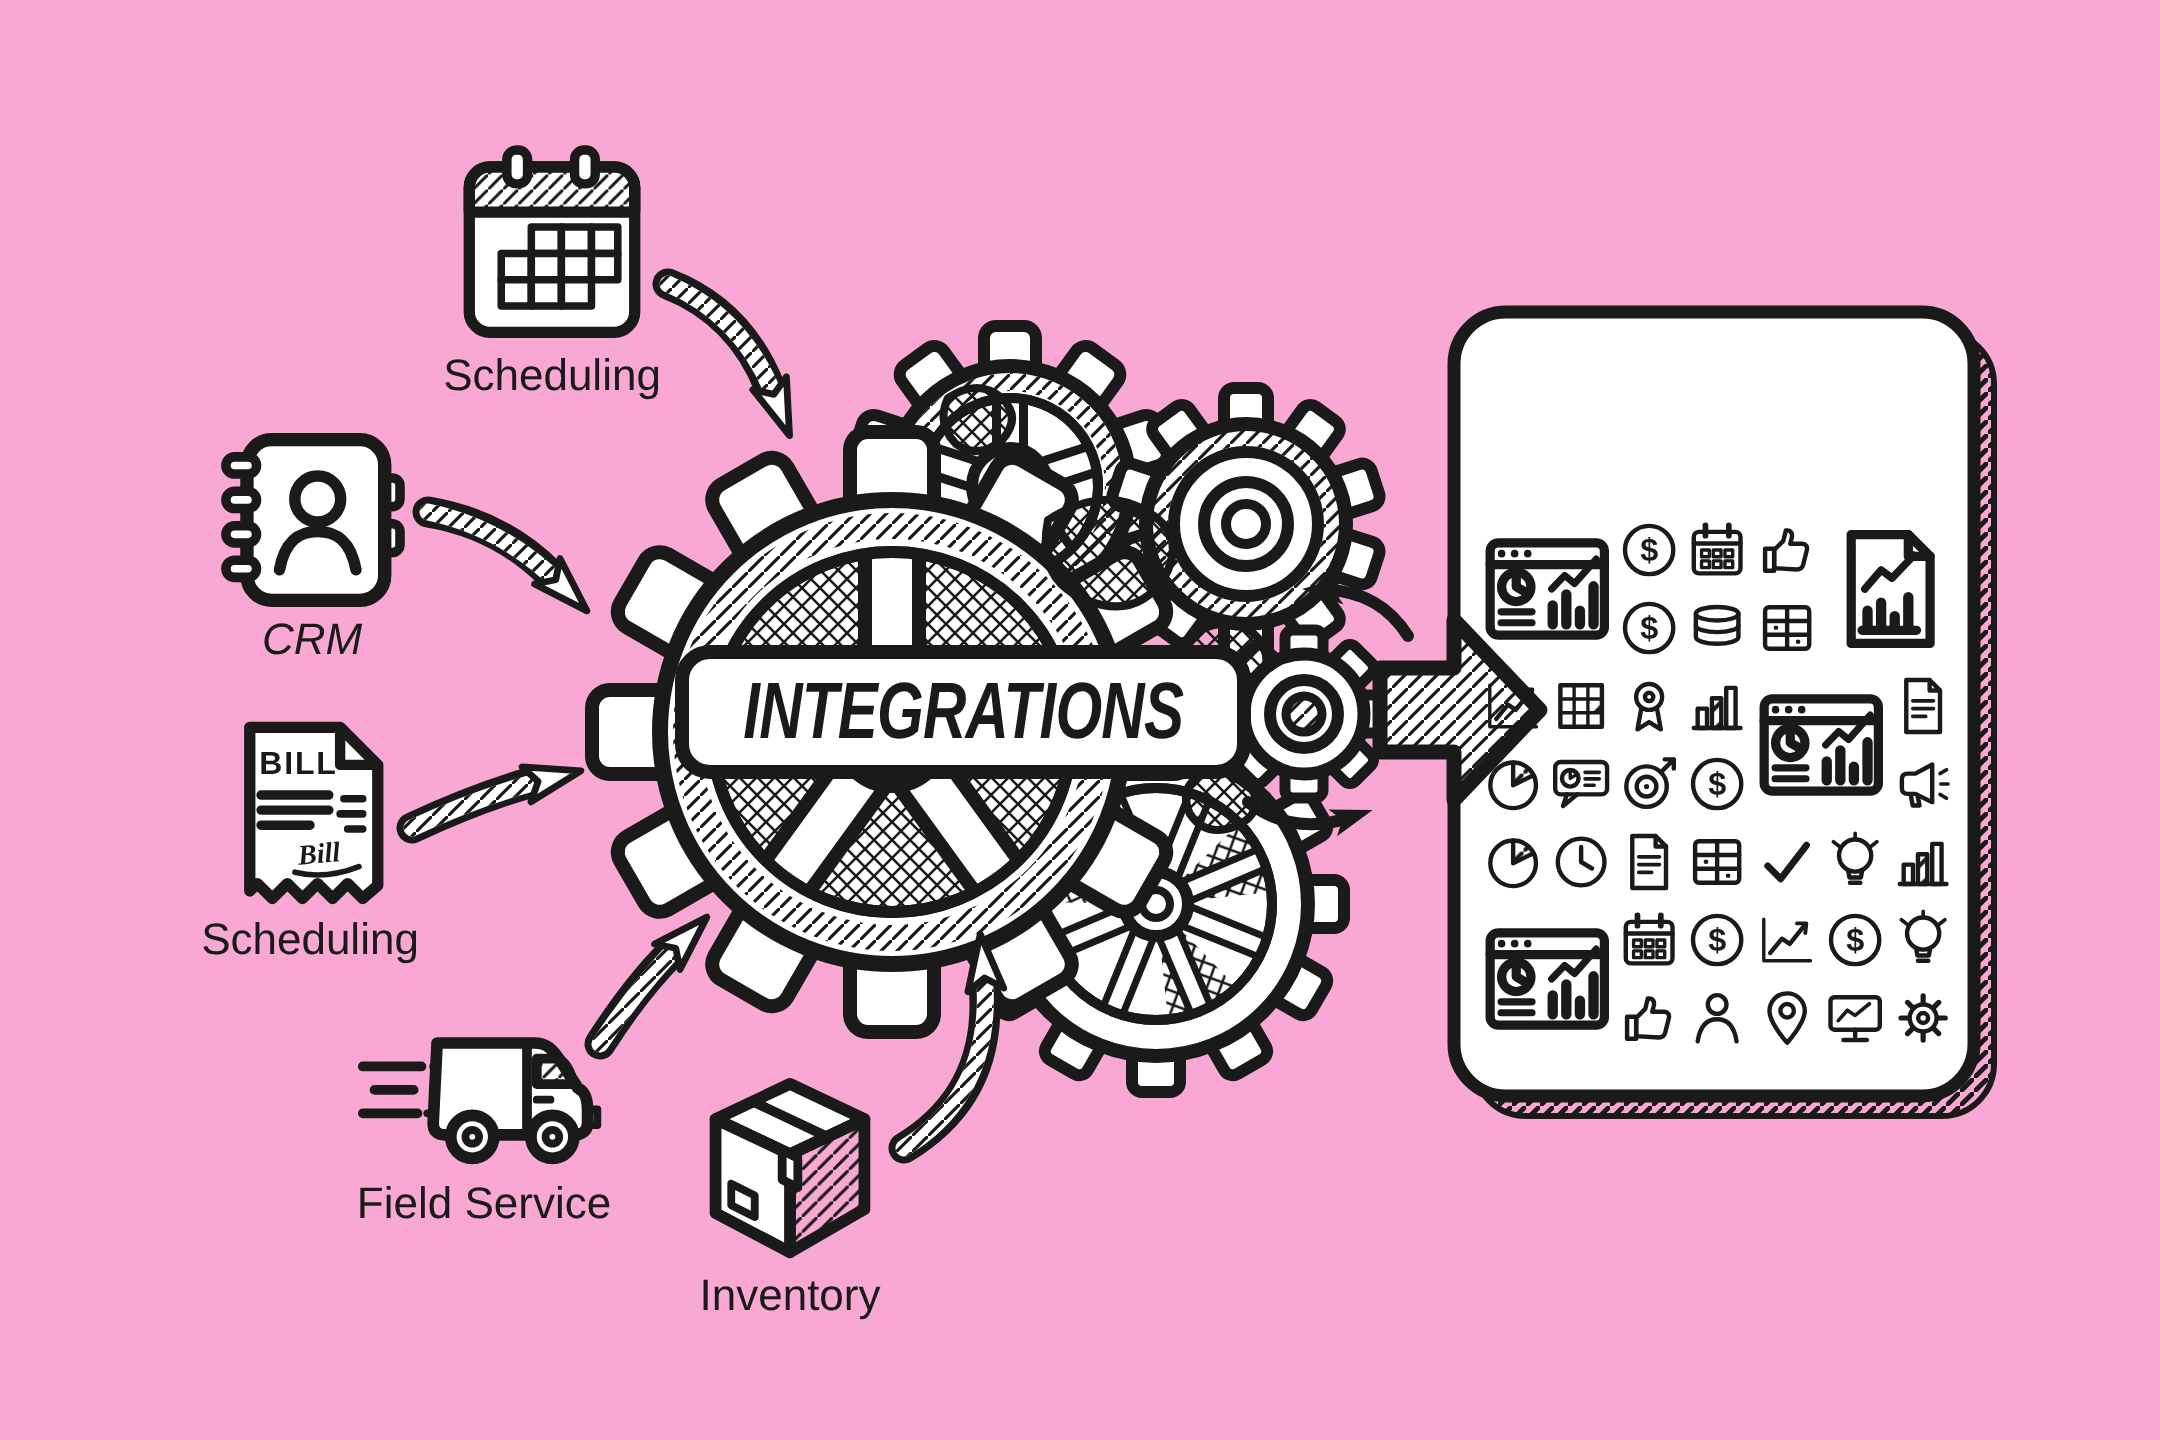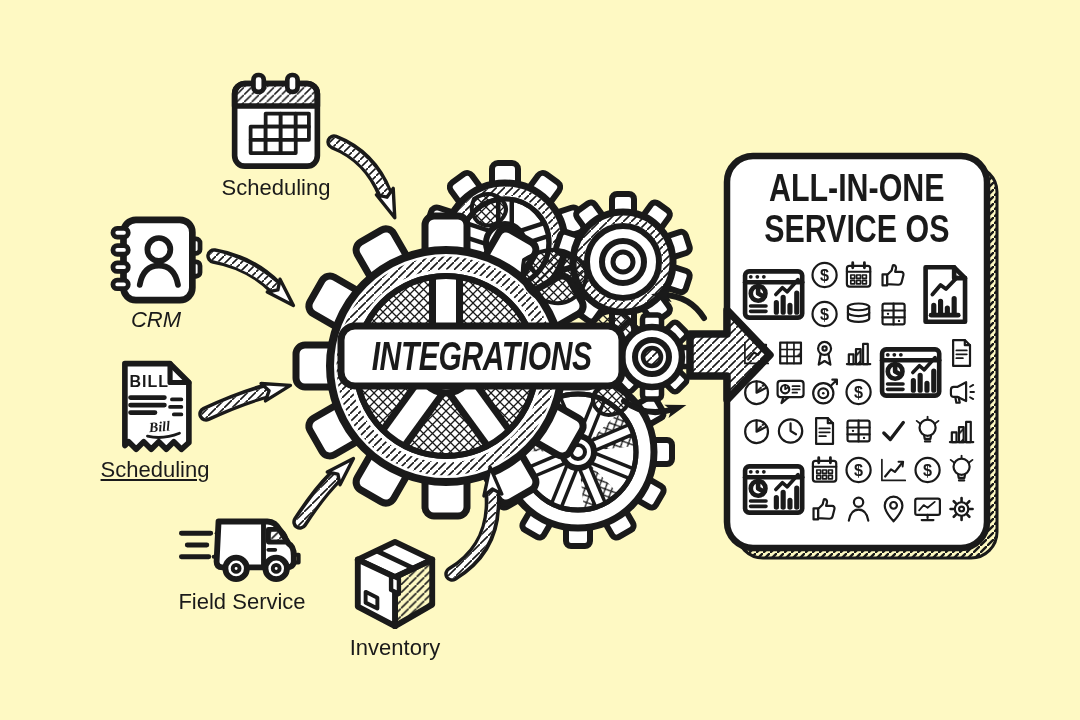--- a/index.html
+++ b/index.html
@@ -1,16 +1,16 @@
 <!DOCTYPE html>
 <html><head>
 <meta charset="utf-8">
 <style>
   html,body{margin:0;padding:0;background:#e8e8e8;}
-  .stage{position:relative;width:1080px;height:720px;background:#fef9c3;overflow:hidden;
+  .stage{position:relative;width:1080px;height:720px;background:#f9a8d4;overflow:hidden;
          font-family:"Liberation Sans",sans-serif;color:#1a1a1a;margin:0 auto;}
   .scene{position:absolute;left:0;top:0;width:1080px;height:720px;}
   
   .src{position:absolute;text-align:center;}
   .src svg{display:block;margin:0 auto;}
   .src-label{font-size:22px;line-height:26px;margin-top:3px;color:#1a1a1a;white-space:nowrap;}
   
   .banner-text{position:absolute;left:341px;top:326px;width:281px;height:60px;
                display:flex;align-items:center;justify-content:center;font-style:italic;}
   .banner-text span{font-weight:bold;font-size:40px;letter-spacing:-.5px;
@@ -456,21 +456,21 @@
     <rect x="5" y="13" width="16" height="9" rx="4.5" fill="#fff" stroke-width="5"></rect>
     <rect x="5" y="31" width="16" height="9" rx="4.5" fill="#fff" stroke-width="5"></rect>
     <rect x="5" y="49" width="16" height="9" rx="4.5" fill="#fff" stroke-width="5"></rect>
     <rect x="5" y="67" width="16" height="9" rx="4.5" fill="#fff" stroke-width="5"></rect>
     <circle cx="53" cy="35" r="12" stroke-width="6"></circle>
     <path d="M33 72 C36 56 44 52 53 52 C62 52 70 56 73 72" stroke-width="6"></path>
   </svg>
   <div class="src-label">CRM</div>
 </div>
 
-<div class="src" style="left:75px;top:358px;width:160px;text-decoration:underline;">
+<div class="src" style="left:75px;top:358px;width:160px;">
   <svg width="80" height="96" viewBox="0 0 84 102" fill="none" stroke="#1a1a1a" stroke-linecap="round" stroke-linejoin="round">
     <path d="M10 6 L58 6 L78 26 L78 90 L70 97 L62 89 L54 97 L46 89 L38 97 L30 89 L22 97 L14 89 L10 93 Z" fill="#fff" stroke-width="6"></path>
     <path d="M58 6 L58 26 L78 26" stroke-width="5.5"></path>
     <text x="15" y="31" font-family="Liberation Sans, sans-serif" font-weight="bold" font-size="17" letter-spacing="1" fill="#1a1a1a" stroke="none">BILL</text>
     <path d="M16 42 H52 M16 50 H52 M16 58 H42" stroke-width="5"></path>
     <path d="M60 44 H70 M58 52 H70 M62 60 H70" stroke-width="4"></path>
     <text x="36" y="79" font-family="Liberation Serif, serif" font-style="italic" font-weight="bold" font-size="15" transform="rotate(-5 36 79)" fill="#1a1a1a" stroke="none">Bill</text>
     <path d="M34 83 Q50 87 68 80" stroke-width="3"></path>
   </svg>
   <div class="src-label">Scheduling</div>
@@ -503,24 +503,20 @@
     <circle cx="101" cy="70" r="3.5" stroke-width="4"></circle>
     <path d="M119 56 h5 v8 h-5" stroke-width="4"></path>
   </svg>
   <div class="src-label">Field Service</div>
 </div>
 
 <div class="banner-text">
   <span>INTEGRATIONS</span>
 </div>
 
-<div class="panel-title">
-  <span>ALL-IN-ONE</span><br>
-  <span>SERVICE OS</span>
-</div>
 
 <div class="collage">
       <div class="cell big" style="grid-area: 1 / 1 / span 2 / span 2;">
         <svg viewBox="0 0 24 24">
           <use href="#i-dashboard"></use>
         </svg>
       </div>
       <div class="cell big" style="grid-area: 1 / 6 / span 2 / span 2;">
         <svg viewBox="0 0 24 24">
           <use href="#i-docchart"></use>

